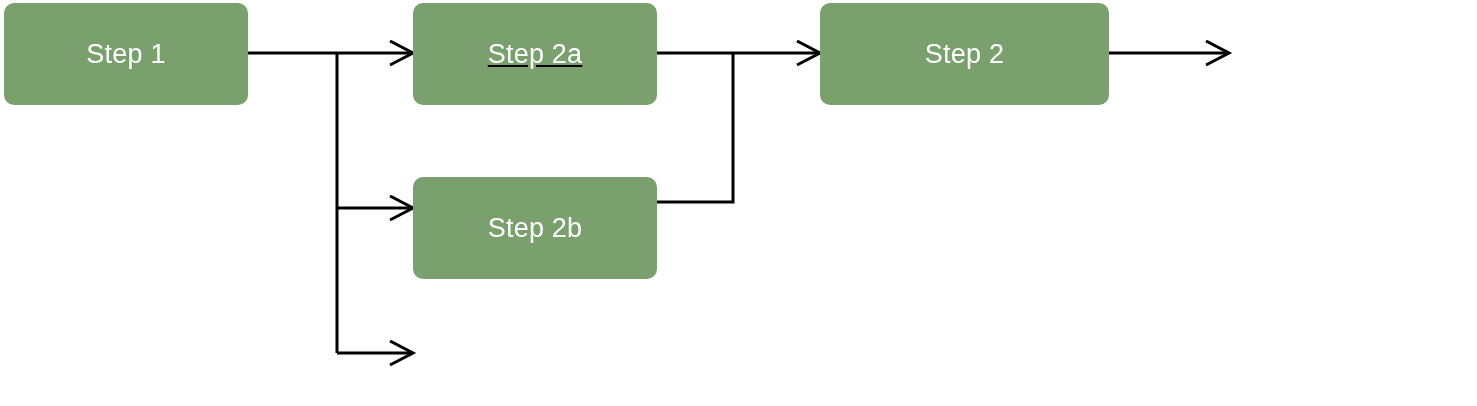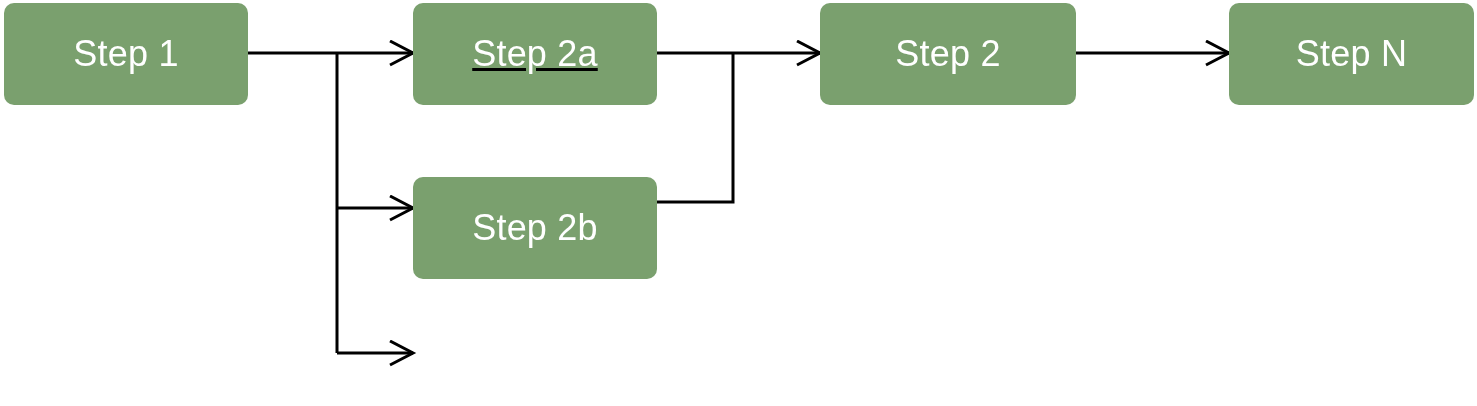--- a/index.html
+++ b/index.html
@@ -26,30 +26,30 @@
   .node {
     position: absolute;
     background: #7aa06e;
     border-radius: 10px;
     display: flex;
     align-items: center;
     justify-content: center;
   }
   .node-label {
     color: #ffffff;
-    font-size: 36px;
+    font-size: 27px;
     line-height: 1;
     letter-spacing: 0.2px;
     white-space: nowrap;
   }
   .pos-step1  { left: 4px;    top: 3px;   width: 244px; height: 102px; }
   .pos-step2a { left: 413px;  top: 3px;   width: 244px; height: 102px; text-decoration: underline; }
   .pos-step2b { left: 413px;  top: 152px; width: 244px; height: 102px; margin-top: 25px; }
   .pos-step2c { left: 413px;  top: 300px; width: 244px; height: 102px; }
-  .pos-step2  { left: 820px;  top: 3px;   width: 256px; height: 102px; }
+  .pos-step2  { left: 820px;  top: 3px;   width: 289px; height: 102px; }
   .pos-stepN  { left: 1229px; top: 3px;   width: 245px; height: 102px; }
 </style>
 </head>
 <body>
 
 <div class="canvas">
 
   <svg class="connector-layer" width="1477" height="406" viewBox="0 0 1477 406" fill="none" xmlns="http://www.w3.org/2000/svg">
     <defs>
       <marker id="open-arrow" markerUnits="userSpaceOnUse" markerWidth="30" markerHeight="30" refX="24" refY="13" orient="auto">
@@ -82,17 +82,14 @@
 
   <div class="node pos-step2b">
     <span class="node-label">Step 2b</span>
   </div>
 
 
   <div class="node pos-step2">
     <span class="node-label">Step 2</span>
   </div>
 
-  <div class="node pos-stepN">
-    <span class="node-label">Step N</span>
-  </div>
 
 </div>
 
 </body></html>

